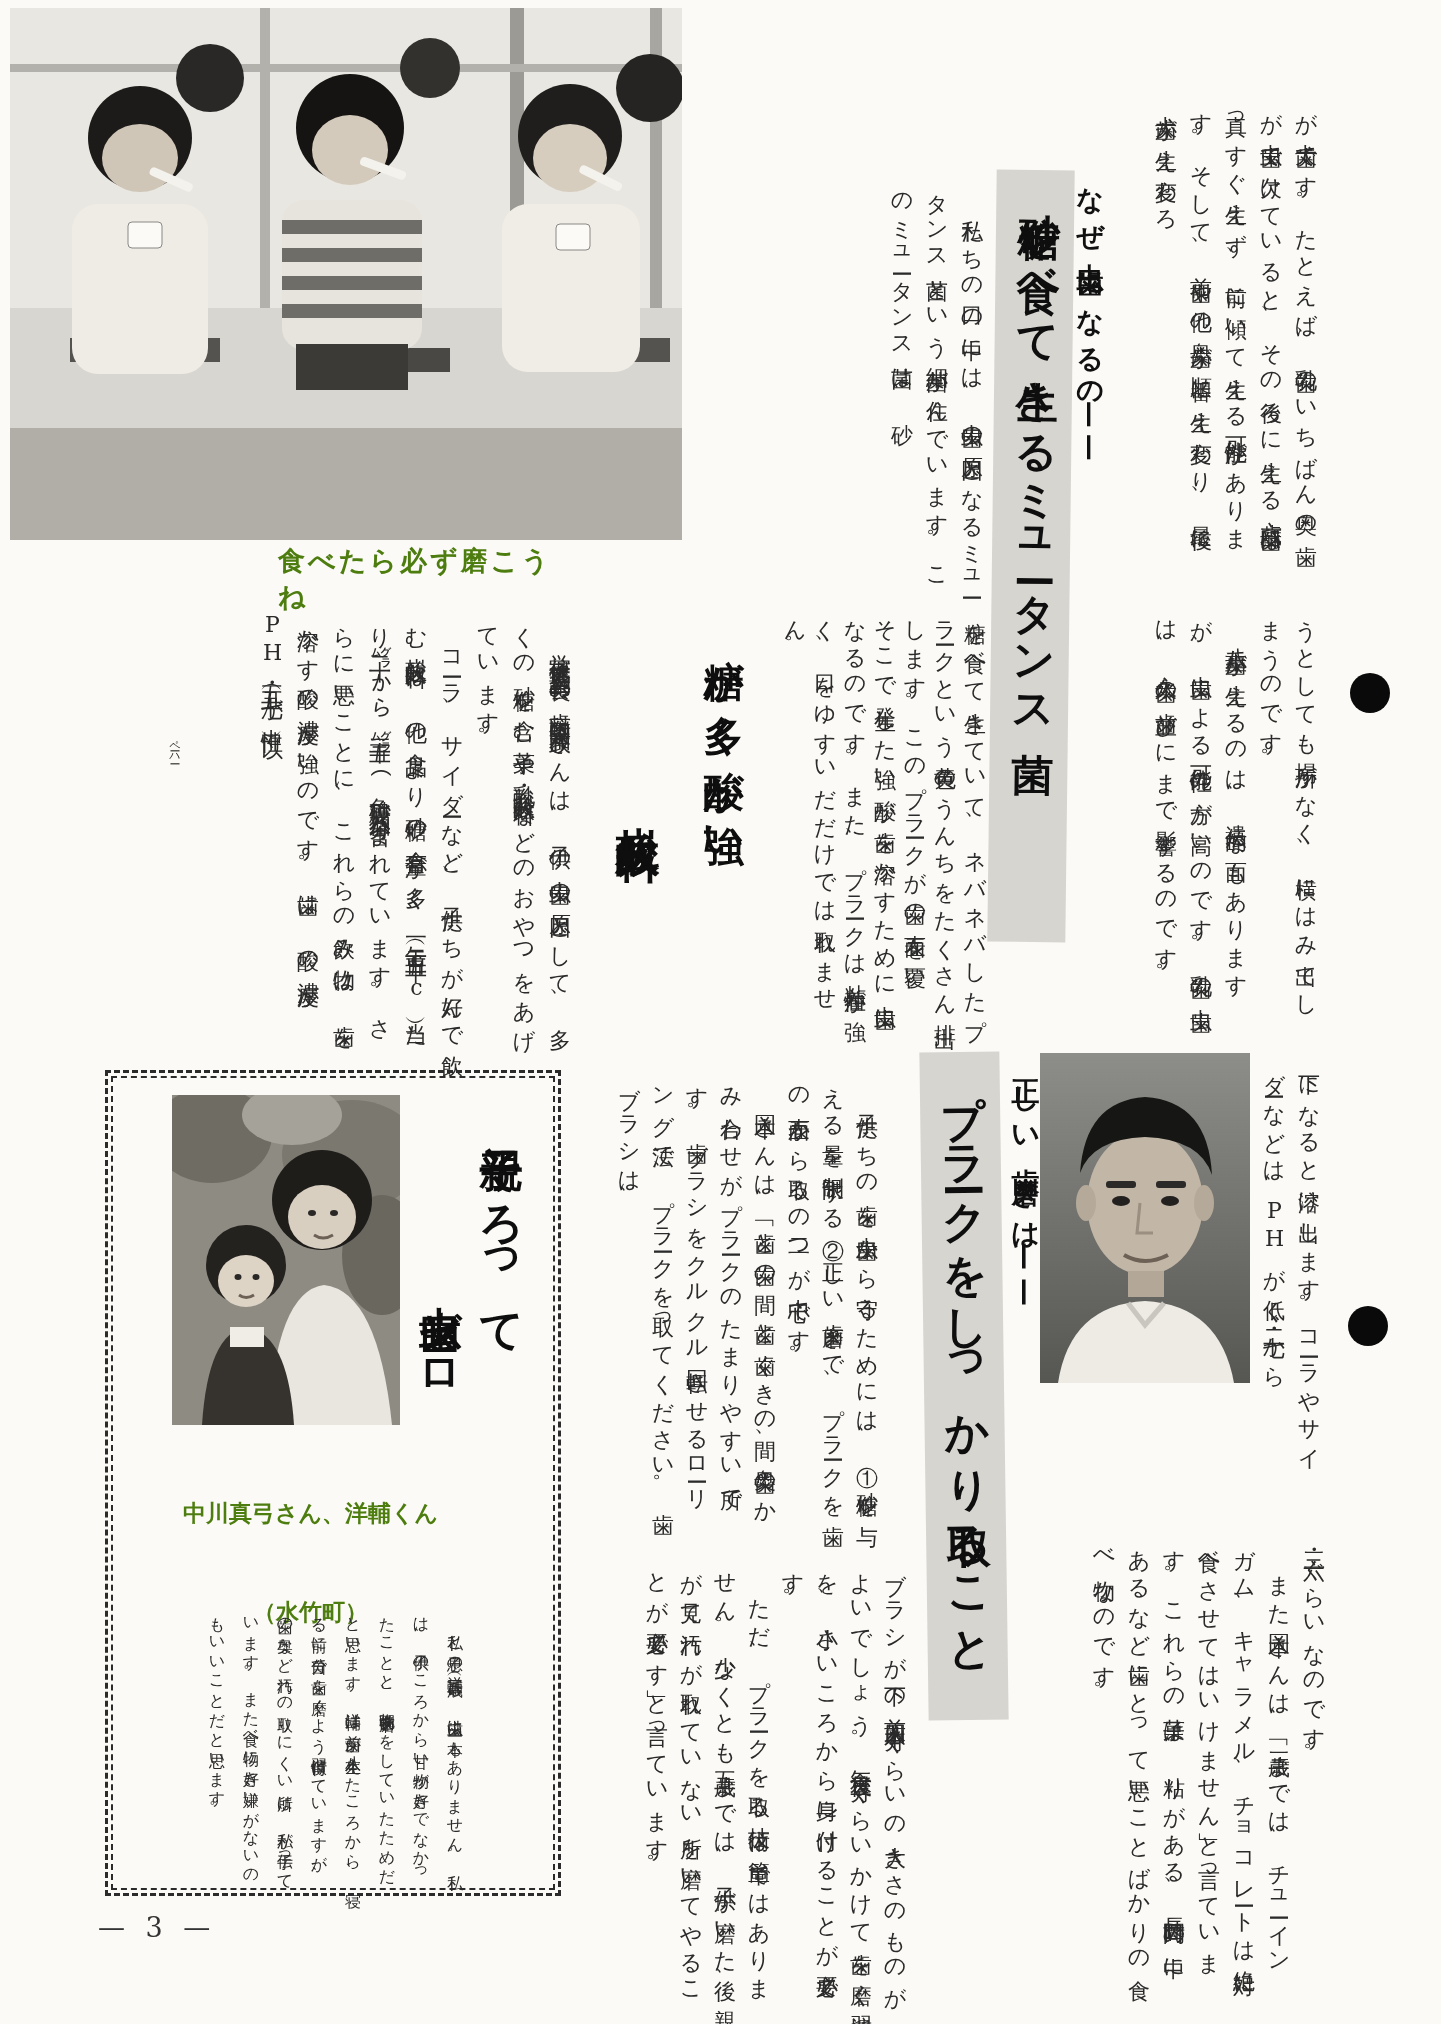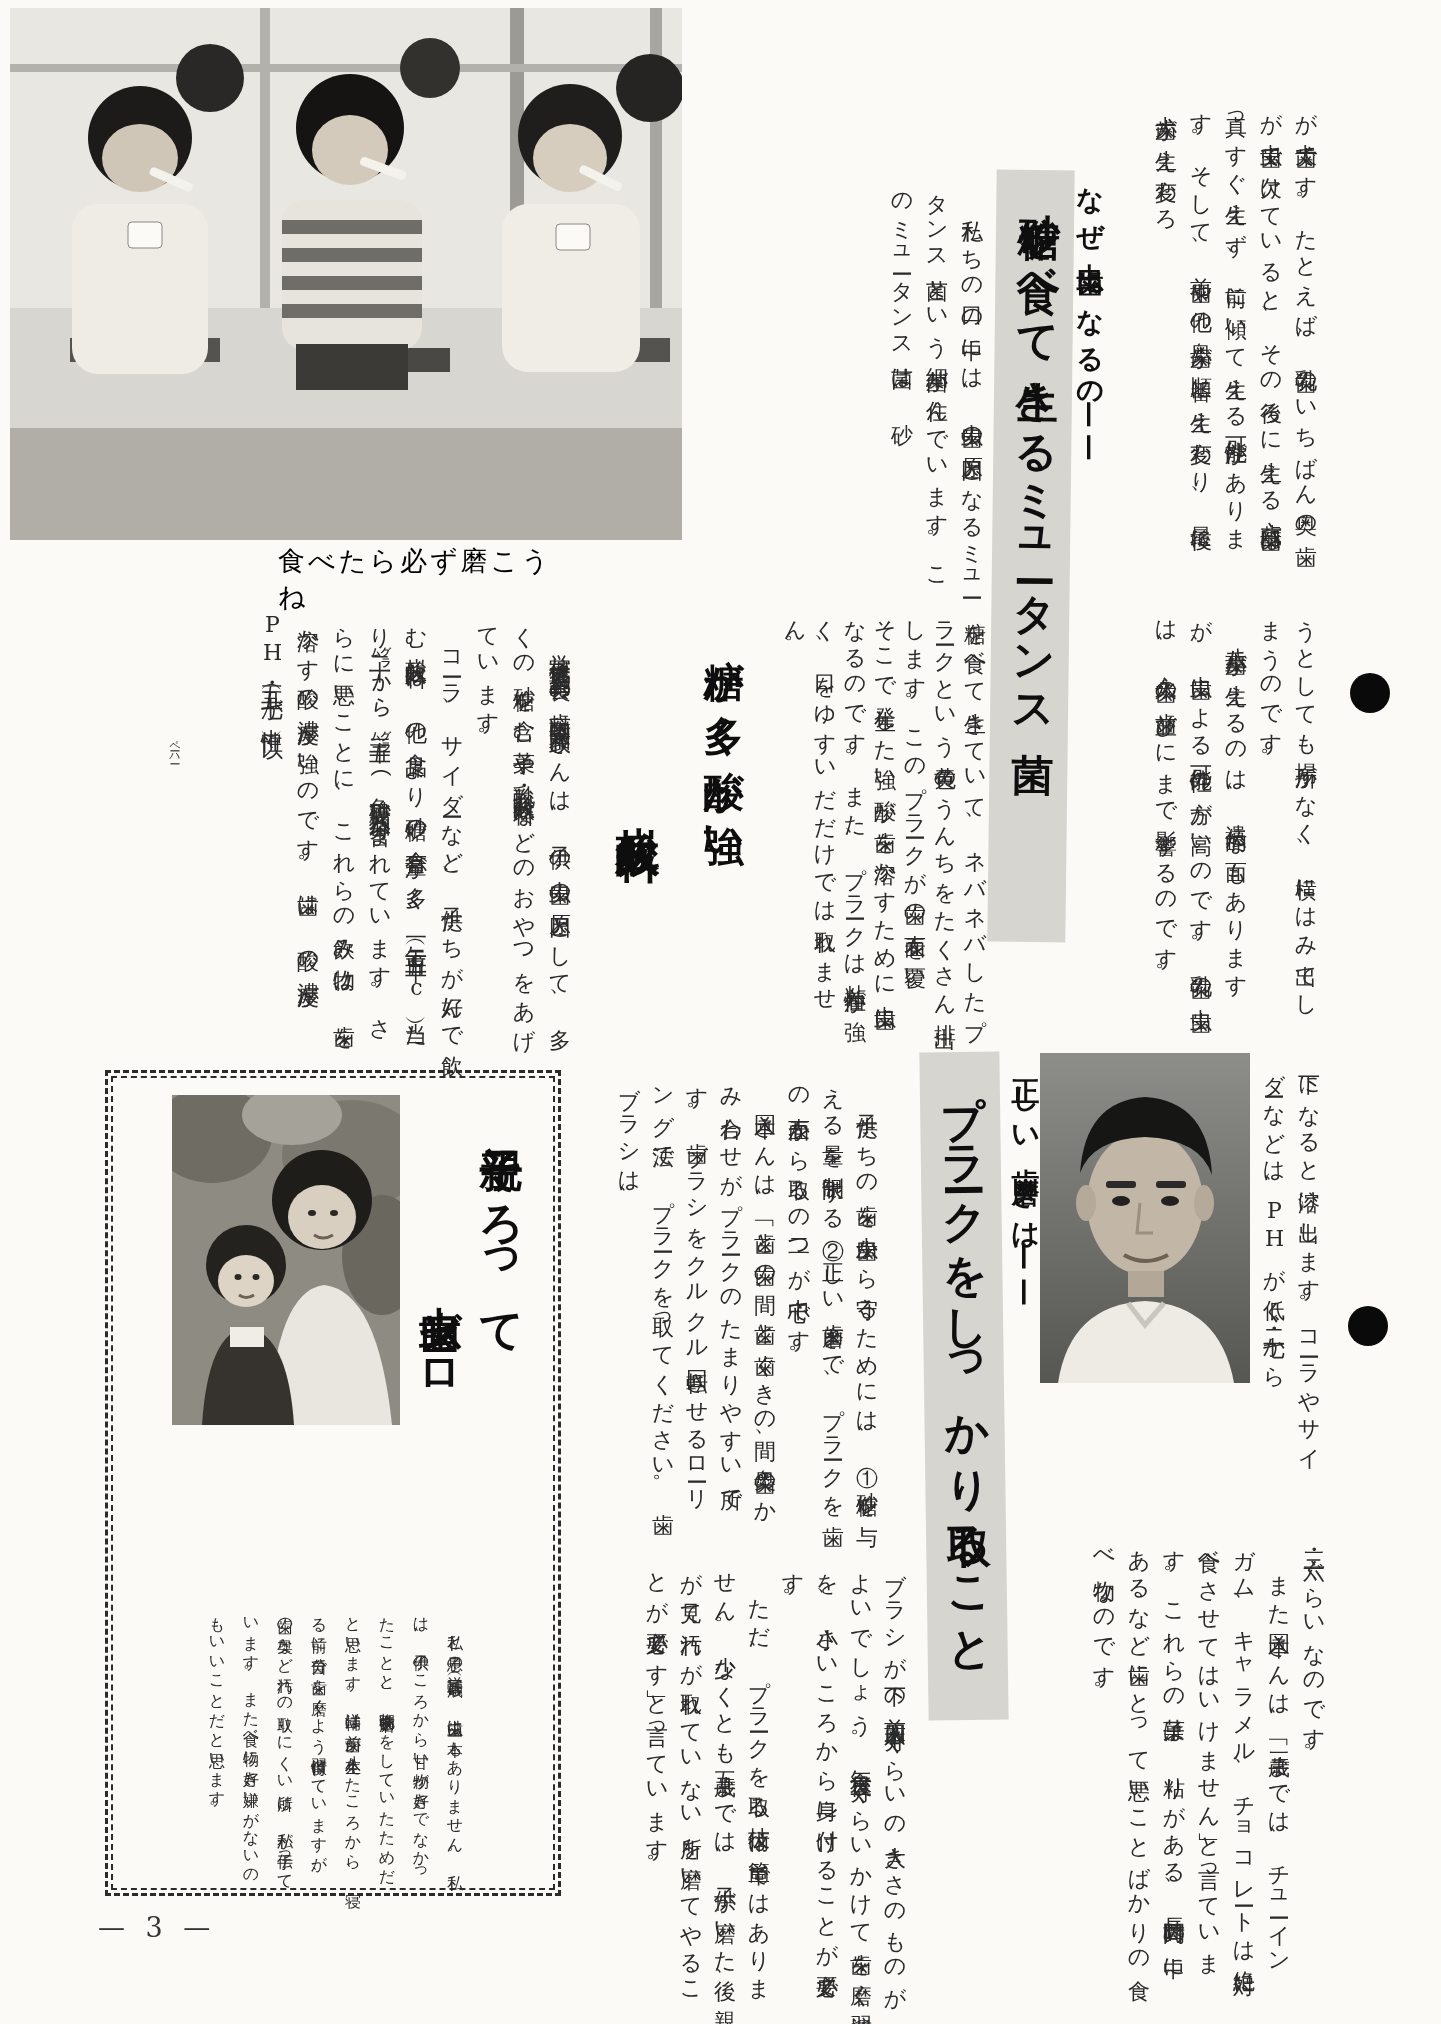--- a/index.html
+++ b/index.html
@@ -8,21 +8,21 @@
   .vtext{position:absolute;writing-mode:vertical-rl;text-orientation:upright;
          white-space:pre-wrap;font-size:22px;line-height:35px;letter-spacing:3px;color:#2a2a2a;}
   .vkicker{position:absolute;writing-mode:vertical-rl;text-orientation:mixed;
            font-family:"DejaVu Sans","Liberation Sans",sans-serif;font-weight:bold;color:#111;
            white-space:pre;}
   .vheadline{position:absolute;writing-mode:vertical-rl;text-orientation:upright;
              font-family:"DejaVu Sans","Liberation Sans",sans-serif;font-weight:bold;color:#0e0e0e;
              white-space:pre;}
   .hl-band{background:#d7d5d0;padding:10px 7px;}
   .hcaption{position:absolute;font-family:"DejaVu Sans","Liberation Sans",sans-serif;
-            font-weight:normal;color:#000000;white-space:pre-wrap;}
+            font-weight:bold;color:#4d7c0f;white-space:pre-wrap;}
   .photo{position:absolute;overflow:hidden;background:#cfcdc8;}
   .photo svg{display:block;}
   #block-a1{left:1106px;top:98px;width:218px;height:446px;}
   #kicker-1{left:1060px;top:168px;width:48px;height:500px;font-size:27px;letter-spacing:6px;}
   #headline-1{left:992px;top:170px;width:64px;height:752px;font-size:42px;letter-spacing:4px;transform:rotate(0.7deg);}
   #block-a2{left:882px;top:178px;width:108px;height:430px;}
   #block-b1{left:1112px;top:605px;width:212px;height:430px;}
   #block-b2{left:778px;top:605px;width:212px;height:430px;line-height:30px;}
   #headline-2a{left:700px;top:628px;width:52px;height:372px;font-size:40px;letter-spacing:5px;}
   #headline-2b{left:612px;top:792px;width:56px;height:205px;font-size:44px;letter-spacing:4px;}
@@ -169,20 +169,24 @@
         <ellipse cx="74" cy="186" rx="28" ry="26" fill="#ddd4c6"></ellipse>
         <ellipse cx="66" cy="182" rx="3.5" ry="3" fill="#2a2826"></ellipse>
         <ellipse cx="84" cy="182" rx="3.5" ry="3" fill="#2a2826"></ellipse>
         <path d="M67 200 Q74 205 82 200" fill="none" stroke="#6d6156" stroke-width="3"></path>
         <path d="M30 330 Q36 238 74 232 Q116 238 122 330 Z" fill="#36332e"></path>
         <rect x="58" y="232" width="34" height="20" fill="#f0ede6"></rect>
       </svg>
     </div>
     <div class="vheadline" id="headline-4a">親子そろって</div>
     <div class="vheadline" id="headline-4b">虫歯ゼロ</div>
+    <div class="hcaption" id="caption-nakagawa">
+      <div>中川真弓さん、洋輔くん</div>
+      <div>（水竹町）</div>
+    </div>
     <div class="vtext" id="block-h">　私と息子の洋輔（三歳）も、虫歯は一本もありません。私は、子供のころから甘い物が好きでなかったことと、朝晩歯磨きをしていたためだと思います。洋輔は前歯が八本生えたころから、寝る前に自分で歯を磨くよう習慣付けていますが、歯の奥など汚れの取りにくい所は、私が手伝っています。また食べ物に好き嫌いがないのもいいことだと思います。</div>
   </div>
 
   <div class="regdot" id="dot-1"></div>
   <div class="regdot" id="dot-2"></div>
 
   <div id="page-number">— 3 —</div>
 
 </div>
 

